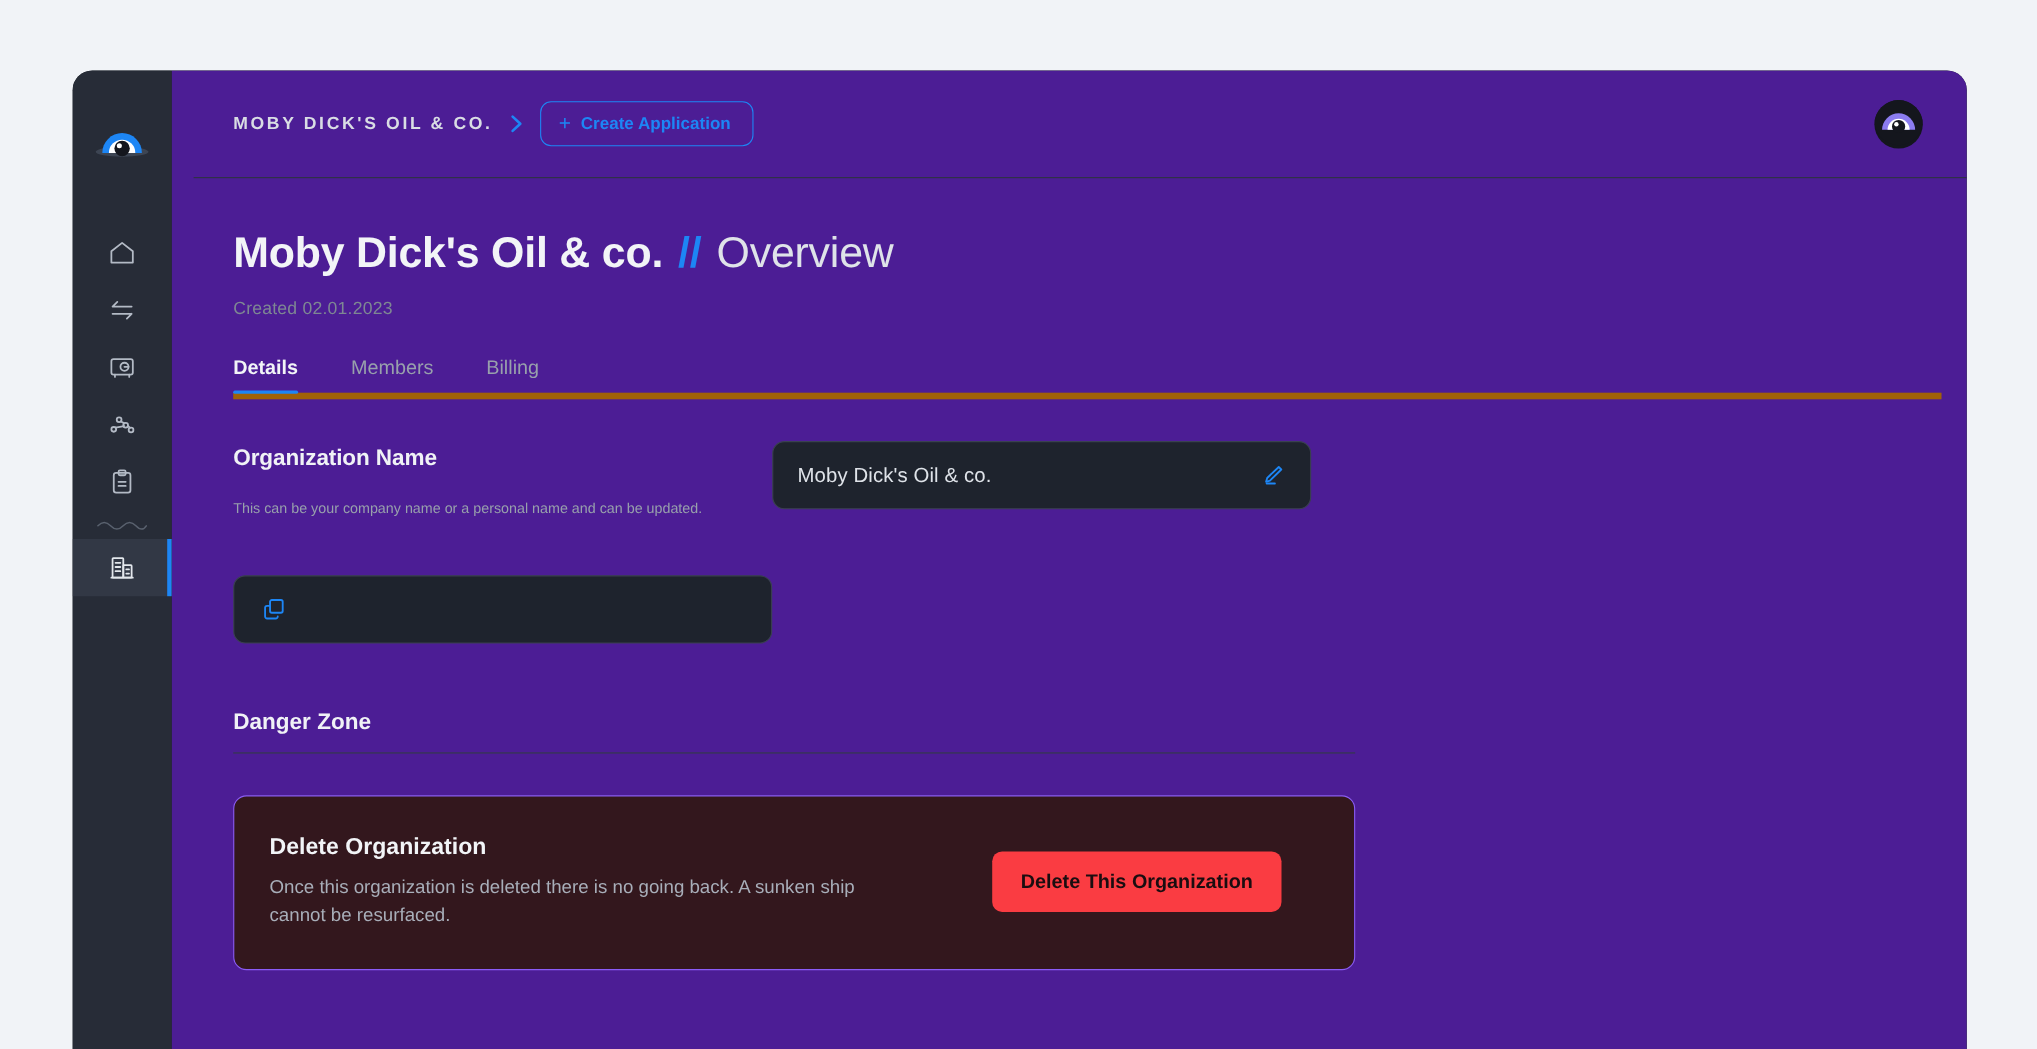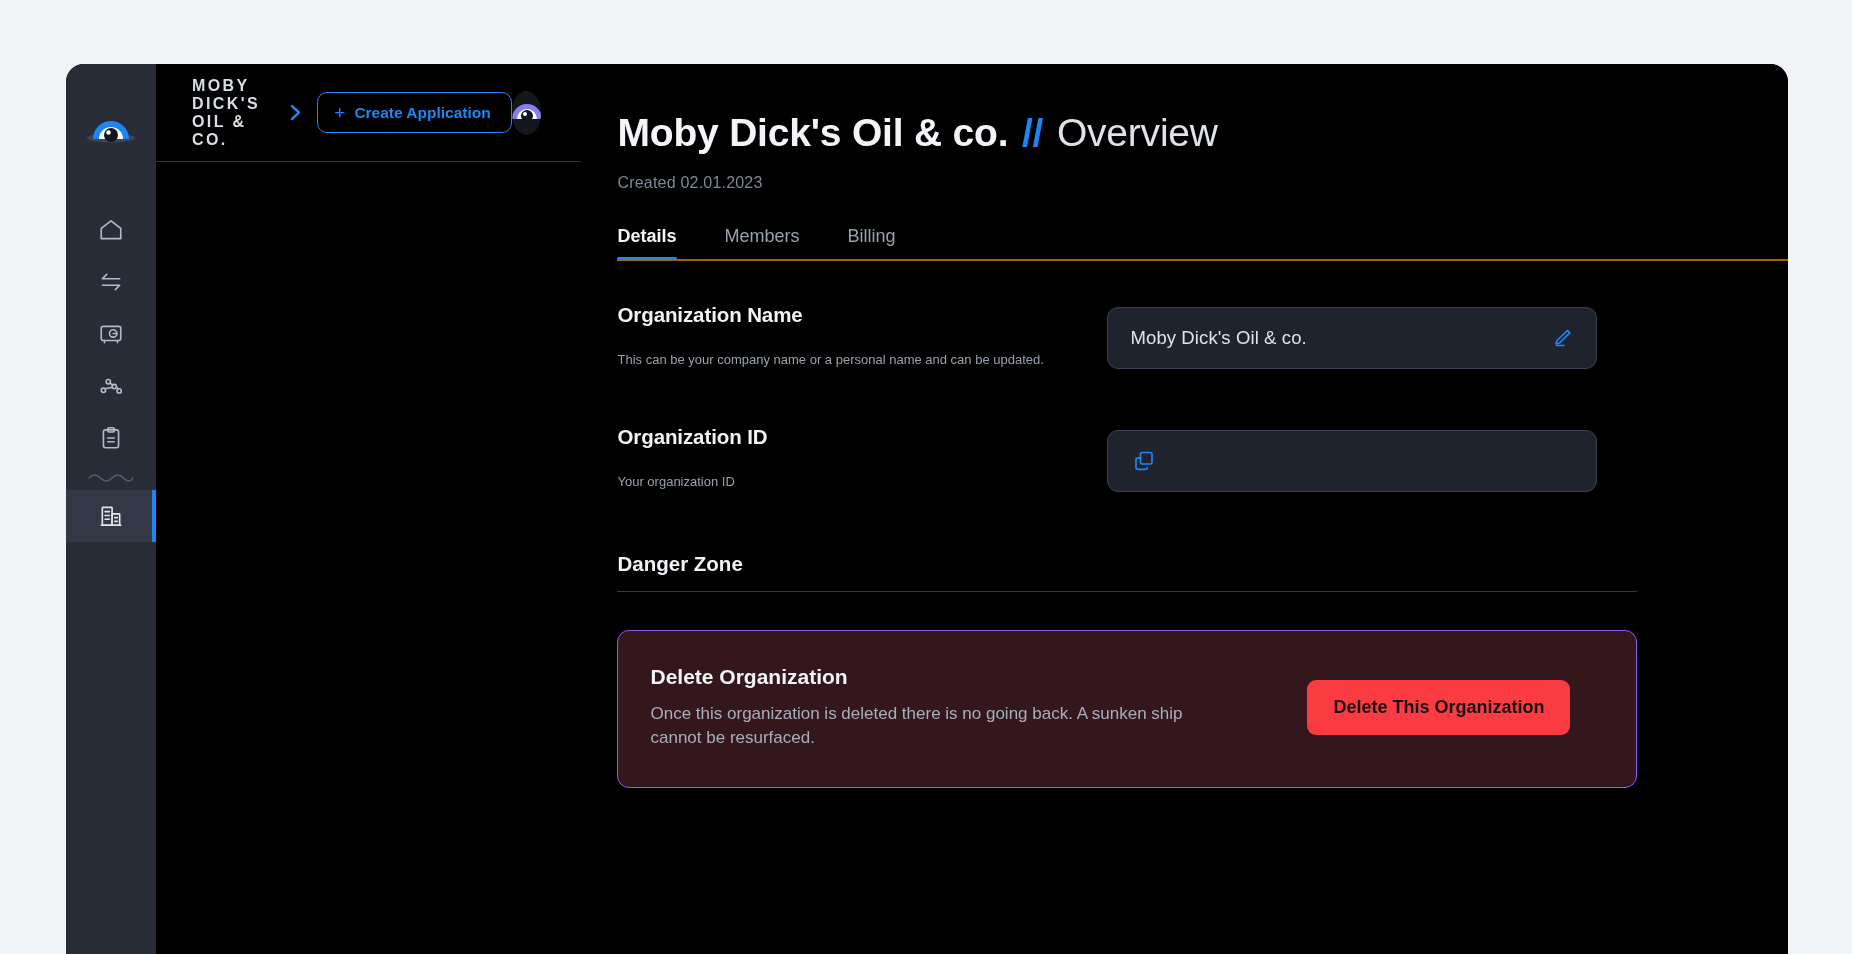--- a/index.html
+++ b/index.html
@@ -60,23 +60,24 @@
   }
   .nav-item svg { display: block; }
   .wavy {
     width: 90px; height: 26px;
     display: flex; align-items: center; justify-content: center;
   }
   
   .main {
     flex: 1;
     display: flex;
-    flex-direction: row;
-    background: #000000;
+    flex-direction: column;
+    background: #4c1d95;
     min-width: 0;
+    padding-left: 20px;
   }
   .topbar {
     height: 98px;
     flex: 0 0 98px;
     border-bottom: 1px solid #2e3440;
     display: flex;
     align-items: center;
     padding: 0 40px 0 36px;
   }
   .crumbs { display: flex; align-items: center; gap: 14px; }
@@ -134,21 +135,21 @@
   .created {
     margin-top: 19px;
     font-size: 16px;
     color: #7e8793;
     letter-spacing: 0.2px;
   }
   .tabs {
     margin-top: 34px;
     display: flex;
     gap: 0px;
-    border-bottom: 2px solid #a16207;
+    border-bottom: 6px solid #a16207;
     width: 1553px;
   }
   .tab {
     position: relative;
     padding: 0 0 12px 0;
     margin-right: 48px;
     font-size: 18px;
     color: #98a0ac;
     cursor: pointer;
     background: none; border: none;
@@ -158,21 +159,21 @@
   .tab.active::after {
     content: "";
     position: absolute;
     left: 0; right: 0; bottom: -1px;
     height: 3px;
     background: #1d86f5;
     border-radius: 2px;
   }
   .field-row {
     display: flex;
-    align-items: flex-end;
+    align-items: flex-start;
     margin-top: 38px;
   }
   .field-row.second { margin-top: 52px; }
   .field-left { width: 490px; flex: 0 0 490px; padding-top: 4px; }
   .field-title {
     font-size: 20.5px;
     font-weight: 700;
     color: #f0f2f6;
     letter-spacing: -0.1px;
   }
@@ -401,24 +402,20 @@
             <span class="input-action">
               <svg width="24" height="24" viewBox="0 0 24 24" fill="none" stroke="#1d86f5" stroke-width="1.7" stroke-linecap="round" stroke-linejoin="round">
                 <path d="M17.5 4.5 L19.8 6.8 L9.5 17 L6 18 L7 14.5 Z"></path>
                 <path d="M6.5 19.5 H14"></path>
               </svg>
             </span>
           </div>
         </div>
 
         <div class="field-row second">
-          <div class="field-left">
-            <div class="field-title">Organization ID</div>
-            <div class="field-desc">Your organization ID</div>
-          </div>
           <div class="input-wrap">
             <span class="input-action">
               <svg width="24" height="24" viewBox="0 0 24 24" fill="none" stroke="#1d86f5" stroke-width="1.7" stroke-linecap="round" stroke-linejoin="round">
                 <rect x="8.5" y="3.5" width="11.5" height="11.5" rx="1.6"></rect>
                 <path d="M15.5 18.5 A1.8 1.8 0 0 1 13.7 20.3 H5.8 A1.8 1.8 0 0 1 4 18.5 V10.6 A1.8 1.8 0 0 1 5.8 8.8 H8.5"></path>
               </svg>
             </span>
           </div>
         </div>
 

